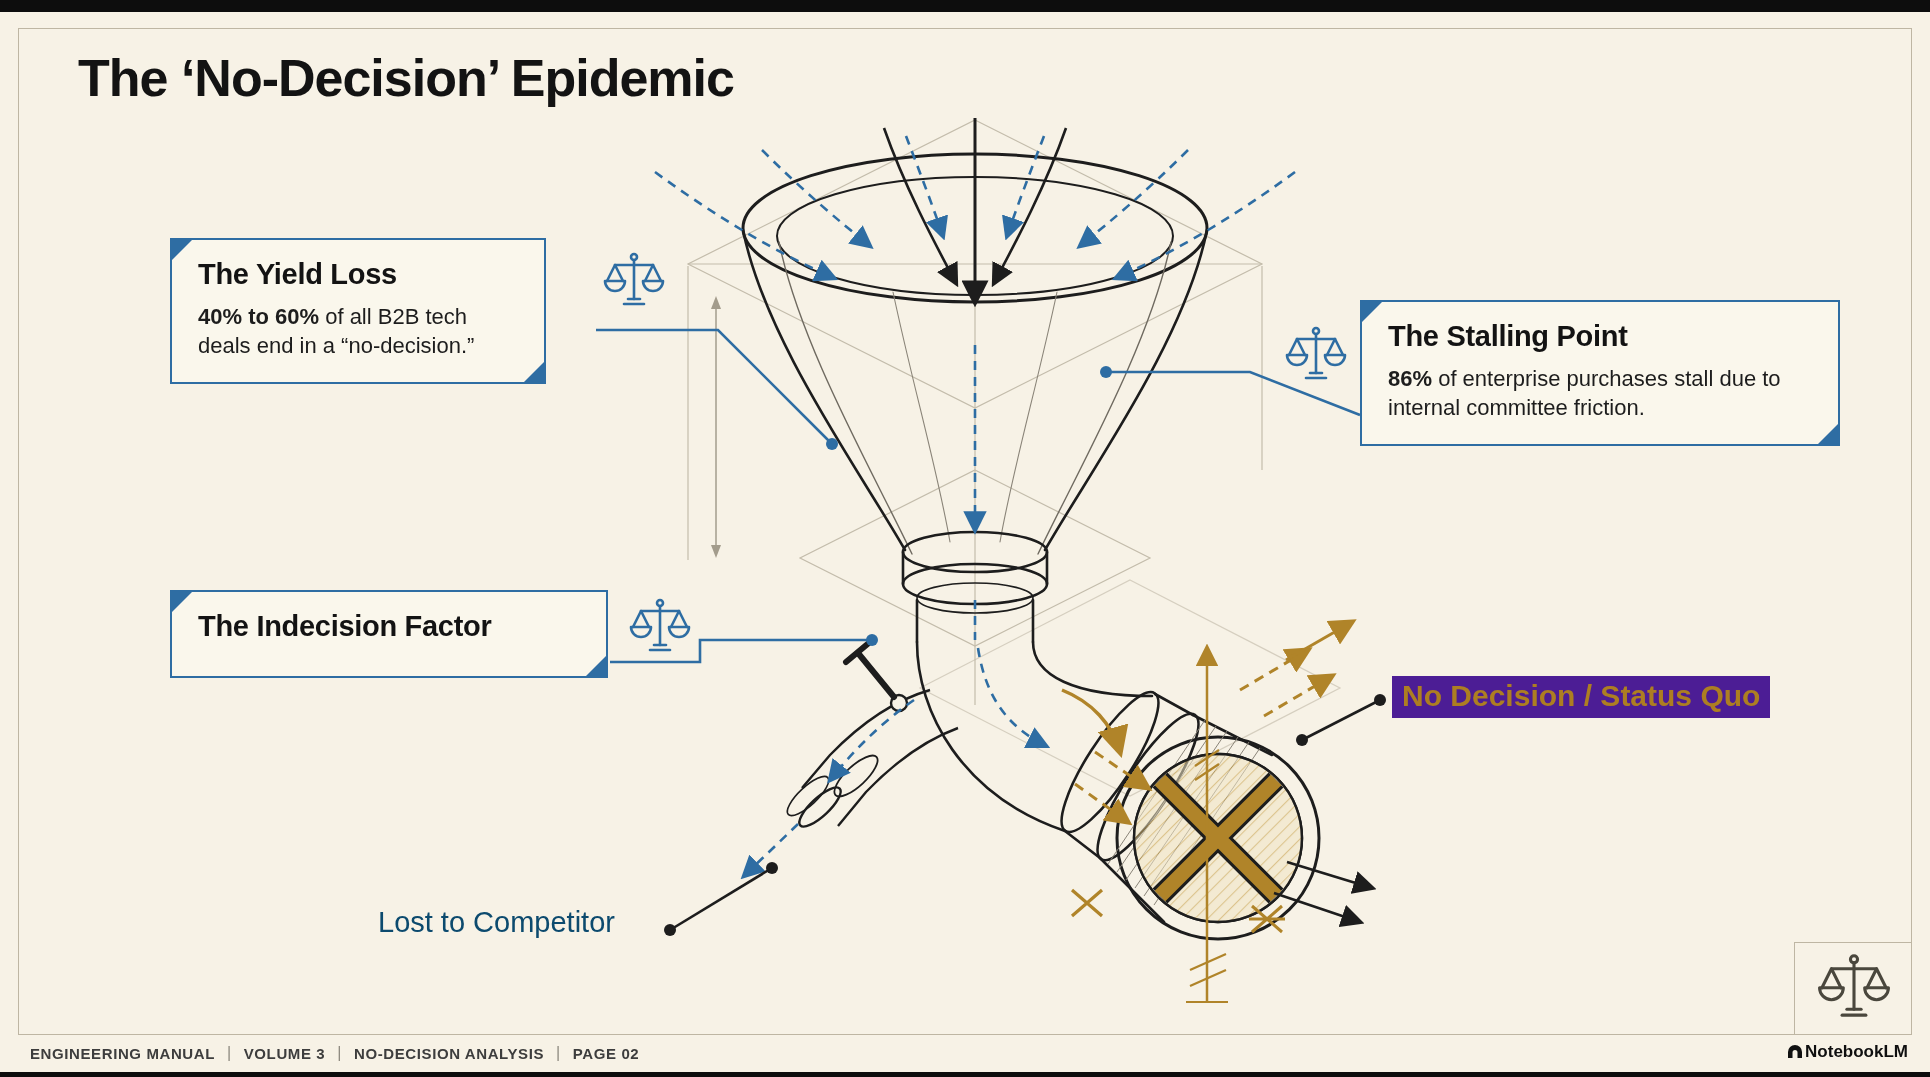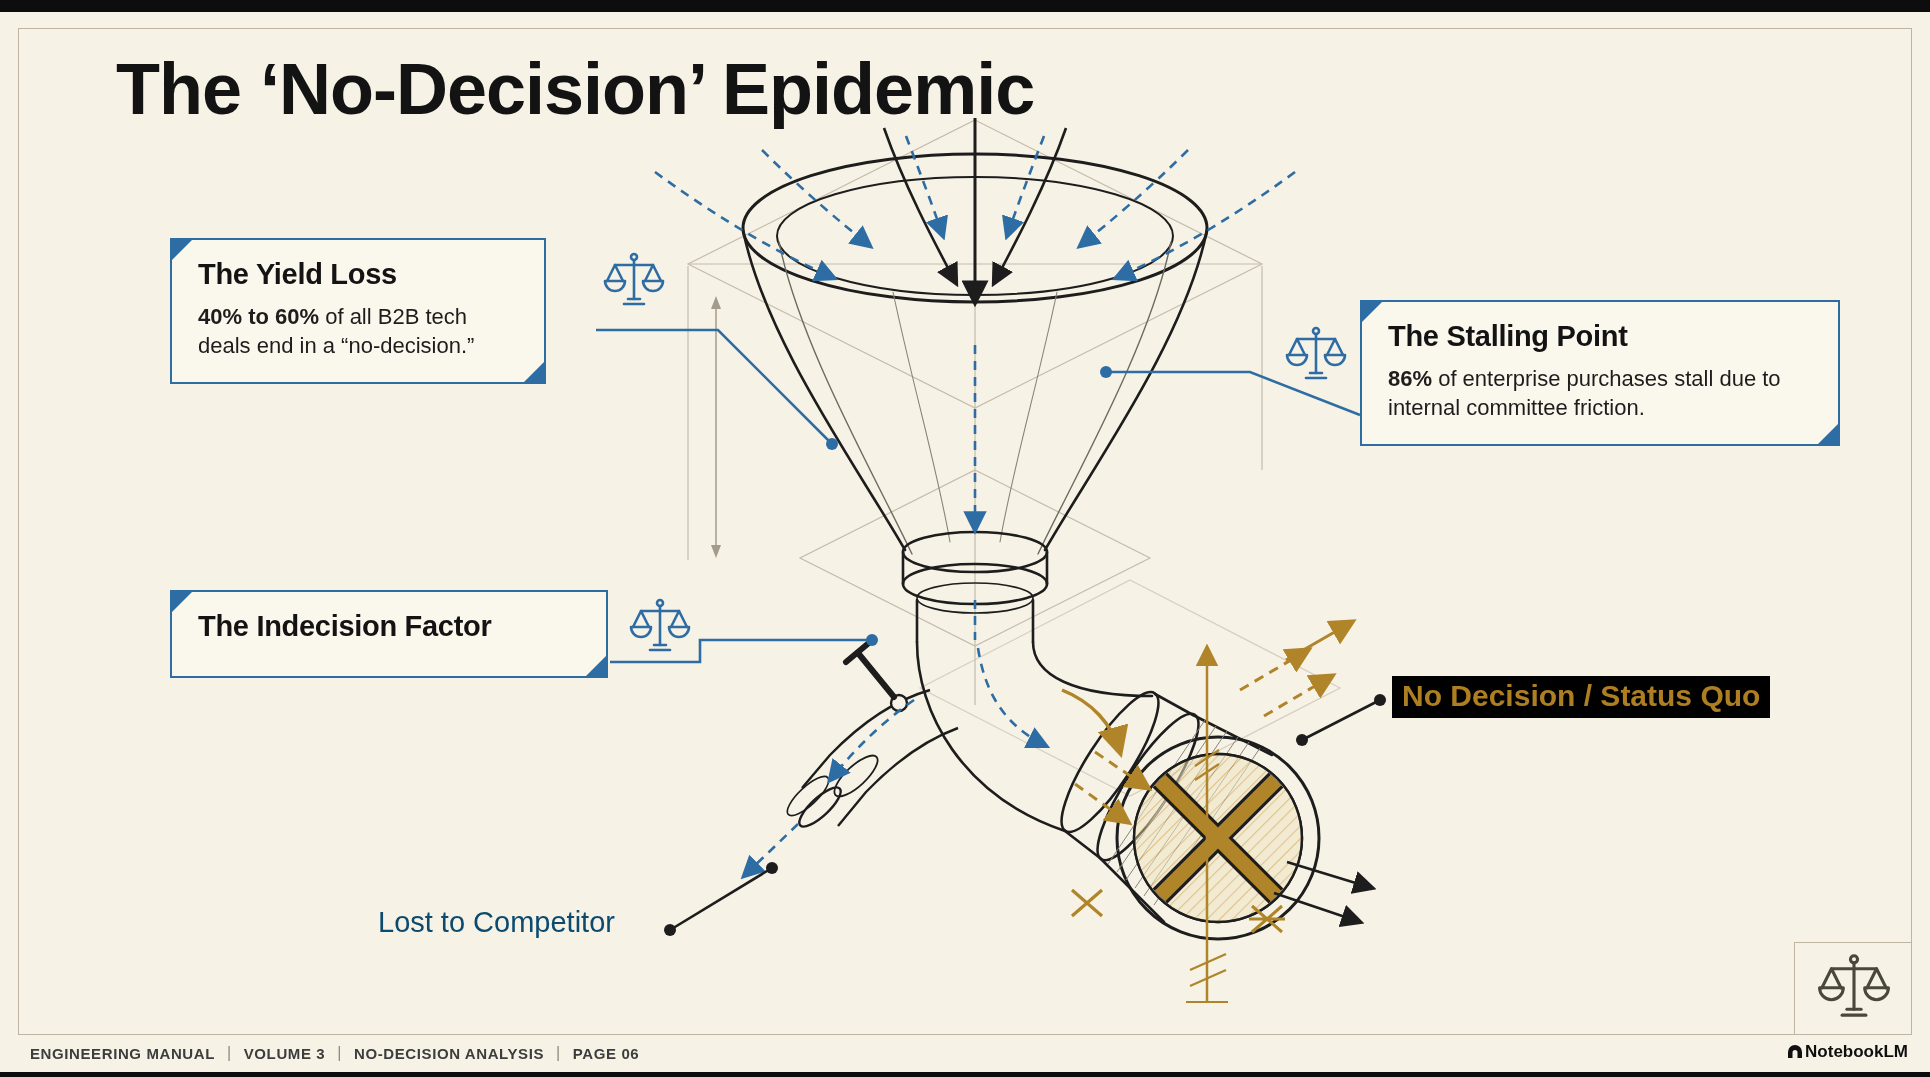--- a/index.html
+++ b/index.html
@@ -11,41 +11,41 @@
     overflow:hidden;
     color:#1d1d1d;
   }
   .edge-top { position:absolute; top:0; left:0; right:0; height:12px; background:#0d0d0d; z-index:40; }
   .edge-bottom { position:absolute; bottom:0; left:0; right:0; height:5px; background:#0d0d0d; z-index:40; }
   .frame { position:absolute; left:18px; right:18px; top:28px; bottom:42px; border:1px solid #beb6a3; z-index:2; pointer-events:none; }
   .corner-box { position:absolute; left:1794px; top:942px; width:118px; height:93px;
     border-left:1px solid #beb6a3; border-top:1px solid #beb6a3;
     display:flex; align-items:center; justify-content:center; z-index:3; }
   .diagram { position:absolute; left:0; top:0; width:1930px; height:1077px; z-index:5; }
-  .page-title { position:absolute; left:78px; top:48px; font-size:72px; font-weight:600;
-    letter-spacing:-1px; color:#131313; z-index:10;margin-left:38px; }
+  .page-title { position:absolute; left:78px; top:48px; font-size:52px; font-weight:600;
+    letter-spacing:-1px; color:#131313; z-index:10; }
   .callout { position:absolute; border:2.5px solid #2e6da3; background:rgba(250,246,236,0.94);
     padding:18px 26px 22px; z-index:10; }
   .callout .fold-tl { position:absolute; top:0; left:0; width:0; height:0;
     border-top:20px solid #2e6da3; border-right:20px solid transparent; }
   .callout .fold-br { position:absolute; bottom:0; right:0; width:0; height:0;
     border-bottom:20px solid #2e6da3; border-left:20px solid transparent; }
   .callout h2 { font-size:29px; font-weight:700; margin-bottom:11px; color:#131313; letter-spacing:-0.3px; }
   .callout p { font-size:22px; line-height:1.32; color:#1d1d1d; }
   .callout p strong { font-weight:700; }
   .box1 { left:170px; top:238px; width:376px; }
   .box2 { left:1360px; top:300px; width:480px; }
   .box3 { left:170px; top:590px; width:438px; }
   .scales { position:absolute; color:#2e6da3; z-index:11; }
   .scales-1 { left:602px; top:250px; }
   .scales-2 { left:1284px; top:324px; }
   .scales-3 { left:628px; top:596px; }
   .corner-scales { color:#4a473d; }
   .label-no-decision { position:absolute; left:1392px; top:676px; font-size:30px; font-weight:600;
-    color:#ad7e22; background:#000000; padding:3px 10px 5px; z-index:10; }
+    color:#ad7e22; background:#4c1d95; padding:3px 10px 5px; z-index:10; }
   .label-lost { position:absolute; left:378px; top:906px; font-size:29px; font-weight:400;
     color:#0c4a6e; z-index:10; }
   .footer { position:absolute; left:30px; top:1044px; font-size:15px; font-weight:600;
     letter-spacing:0.6px; color:#3d3d3d; display:flex; gap:12px; align-items:flex-end; z-index:10; }
   .footer .sep { color:#8f8b80; font-weight:400; font-size:16px; }
   .brand { position:absolute; right:22px; top:1042px; display:flex; align-items:center; 
     font-size:17px; font-weight:700; color:#0f0f0f; z-index:10; }
 </style>
 </head>
 <body>
@@ -261,21 +261,21 @@
     </svg>
 </div>
 
 <div class="footer">
   <span>ENGINEERING MANUAL</span>
   <span class="sep">|</span>
   <span>VOLUME 3</span>
   <span class="sep">|</span>
   <span>NO-DECISION ANALYSIS</span>
   <span class="sep">|</span>
-  <span>PAGE 06</span>
+  <span>PAGE 02</span>
 </div>
 
 <div class="brand">
   <svg width="20" height="20" viewBox="0 0 20 20">
     <path d="M3 16 V10 a7 7 0 0 1 14 0 v6 h-4.5 v-5.5 a2.5 2.5 0 0 0 -5 0 V16 Z" fill="#111"></path>
   </svg>
   <span>NotebookLM</span>
 </div>
 
 </body></html>

